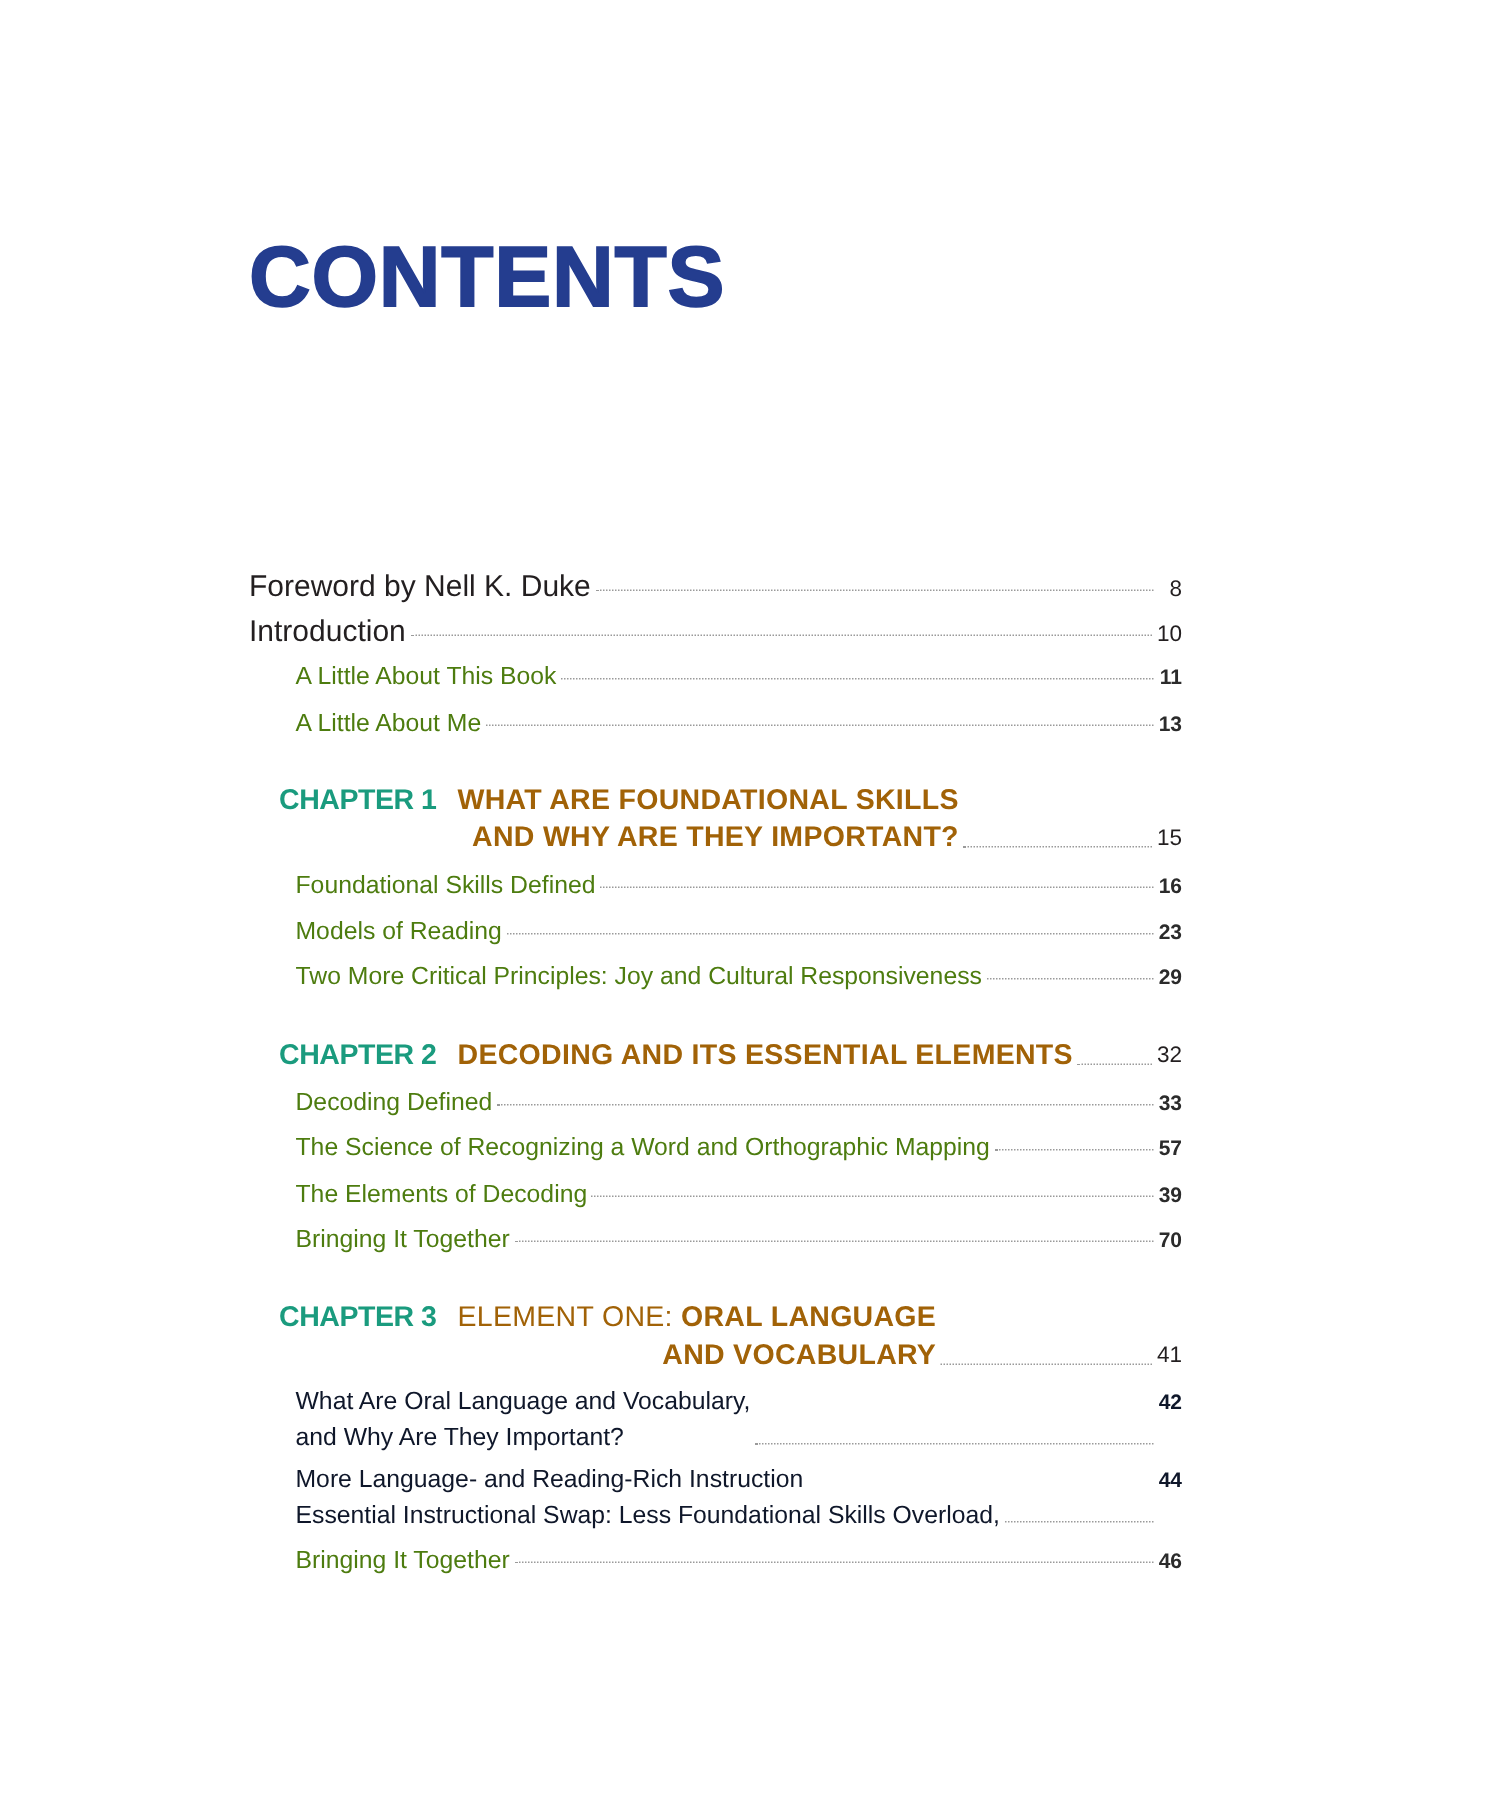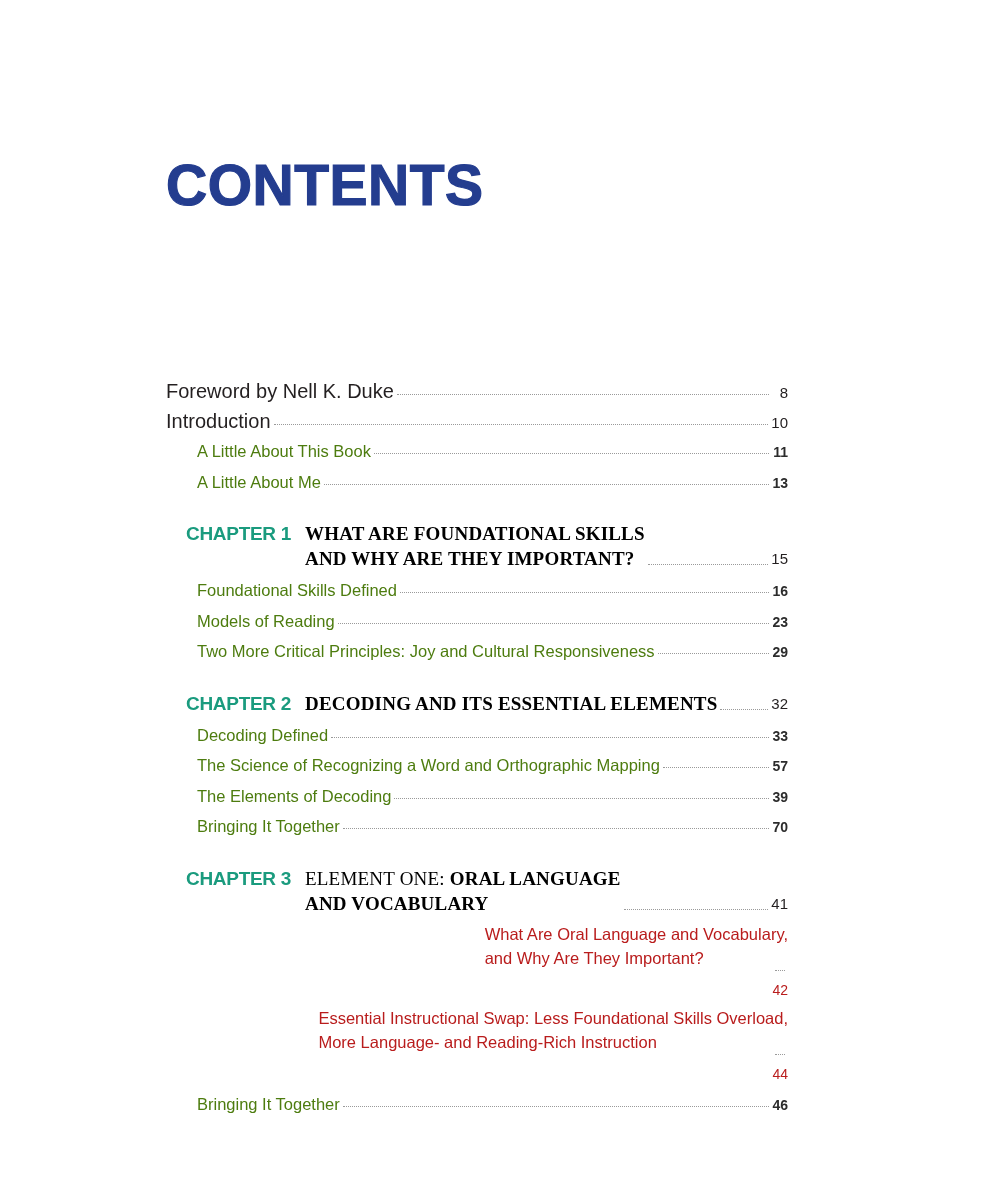--- a/index.html
+++ b/index.html
@@ -76,38 +76,36 @@
       line-height: 30.5px;
     }
     .entry.sub .label { color: #4d7c0f; }
     .multi-label {
       display: flex;
       flex-direction: column;
       white-space: nowrap;
     }
     .multi-wrap {
       display: flex;
-      align-items: flex-end;
       width: 100%;
       padding-left: 31px;
       box-sizing: border-box;
       font-family: "Liberation Sans", sans-serif;
       font-size: 16.5px;
-      color: #b91c1c;
+      color: #0f172a;
       line-height: 24px;
-      flex-direction: column;
     }
     .multi-wrap .leader {
       flex: 1;
       border-bottom: 1px dotted #9a9a9a;
       margin: 0 3px 7px 3px;
       min-width: 10px;
     }
     .multi-wrap .page {
-      font-weight: normal;
+      font-weight: bold;
       font-size: 14px;
       min-width: 16px;
       text-align: right;
     }
     .chapter {
       margin-top: 24px;
       display: flex;
       align-items: flex-start;
       width: 100%;
     }
@@ -121,27 +119,28 @@
       line-height: 25px;
       letter-spacing: -0.3px;
       margin-left: 20px;
     }
     .chapter .ch-body {
       flex: 1;
       display: flex;
       align-items: flex-end;
     }
     .chapter .ch-title {
-      font-family: Liberation Serif, serif;
+      font-family: Liberation Sans, sans-serif;
       font-weight: bold;
       font-size: 19px;
       line-height: 25px;
-      color: #000000;
+      color: #a16207;
       white-space: nowrap;
       letter-spacing: 0.2px;
+      text-align: right;
     }
     .chapter .ch-title .light { font-weight: normal; }
     .chapter .leader {
       flex: 1;
       border-bottom: 1px dotted #9a9a9a;
       margin: 0 3px 6px 3px;
       min-width: 10px;
     }
     .chapter .page {
       font-family: "Liberation Sans", sans-serif;
@@ -255,22 +254,22 @@
   <div class="multi-wrap" style="margin-top:2px;margin-bottom:4px;">
     <div class="multi-label">
       <span>What Are Oral Language and Vocabulary,</span>
       <span>and Why Are They Important?</span>
     </div>
     <span class="leader"></span>
     <span class="page">42</span>
   </div>
   <div class="multi-wrap" style="margin-top:4px;margin-bottom:3px;">
     <div class="multi-label">
+      <span>More Language- and Reading-Rich Instruction</span>
       <span>Essential Instructional Swap: Less Foundational Skills Overload,</span>
-      <span>More Language- and Reading-Rich Instruction</span>
     </div>
     <span class="leader"></span>
     <span class="page">44</span>
   </div>
   <div class="entry sub">
     <span class="label">Bringing It Together</span>
     <span class="leader"></span>
     <span class="page">46</span>
   </div>
 

